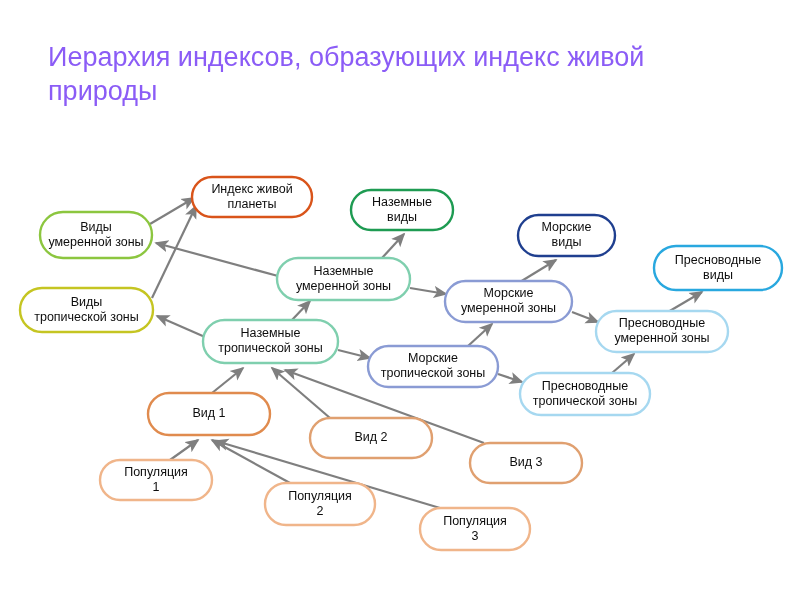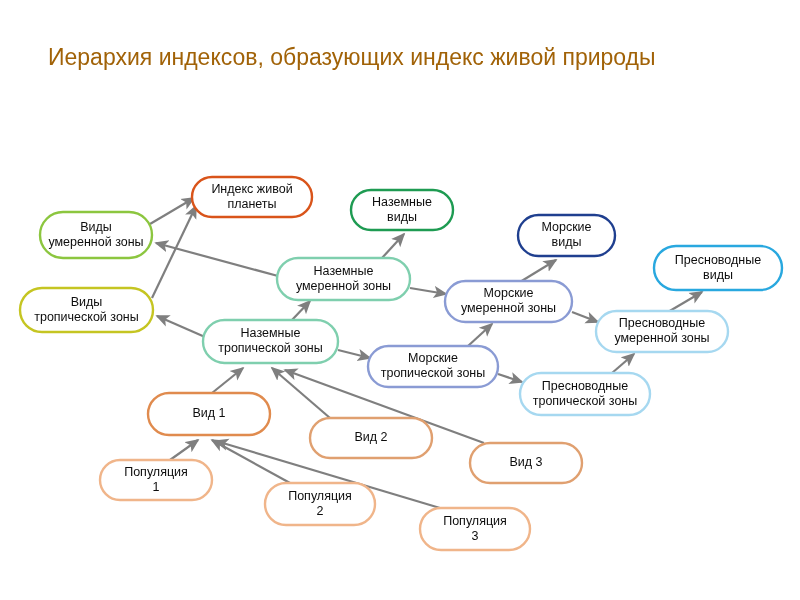--- a/index.html
+++ b/index.html
@@ -19,22 +19,22 @@
     left: 0;
     top: 0;
     width: 800px;
     height: 600px;
   }
   #title {
     position: absolute;
     left: 48px;
     top: 40px;
     width: 710px;
-    color: #a16207;
-    font-size: 23px;
+    color: #8b5cf6;
+    font-size: 27px;
     line-height: 34px;
     font-weight: normal;
     letter-spacing: 0px;
   }
   #diagram {
     position: absolute;
     left: 0;
     top: 0;
     width: 800px;
     height: 600px;

